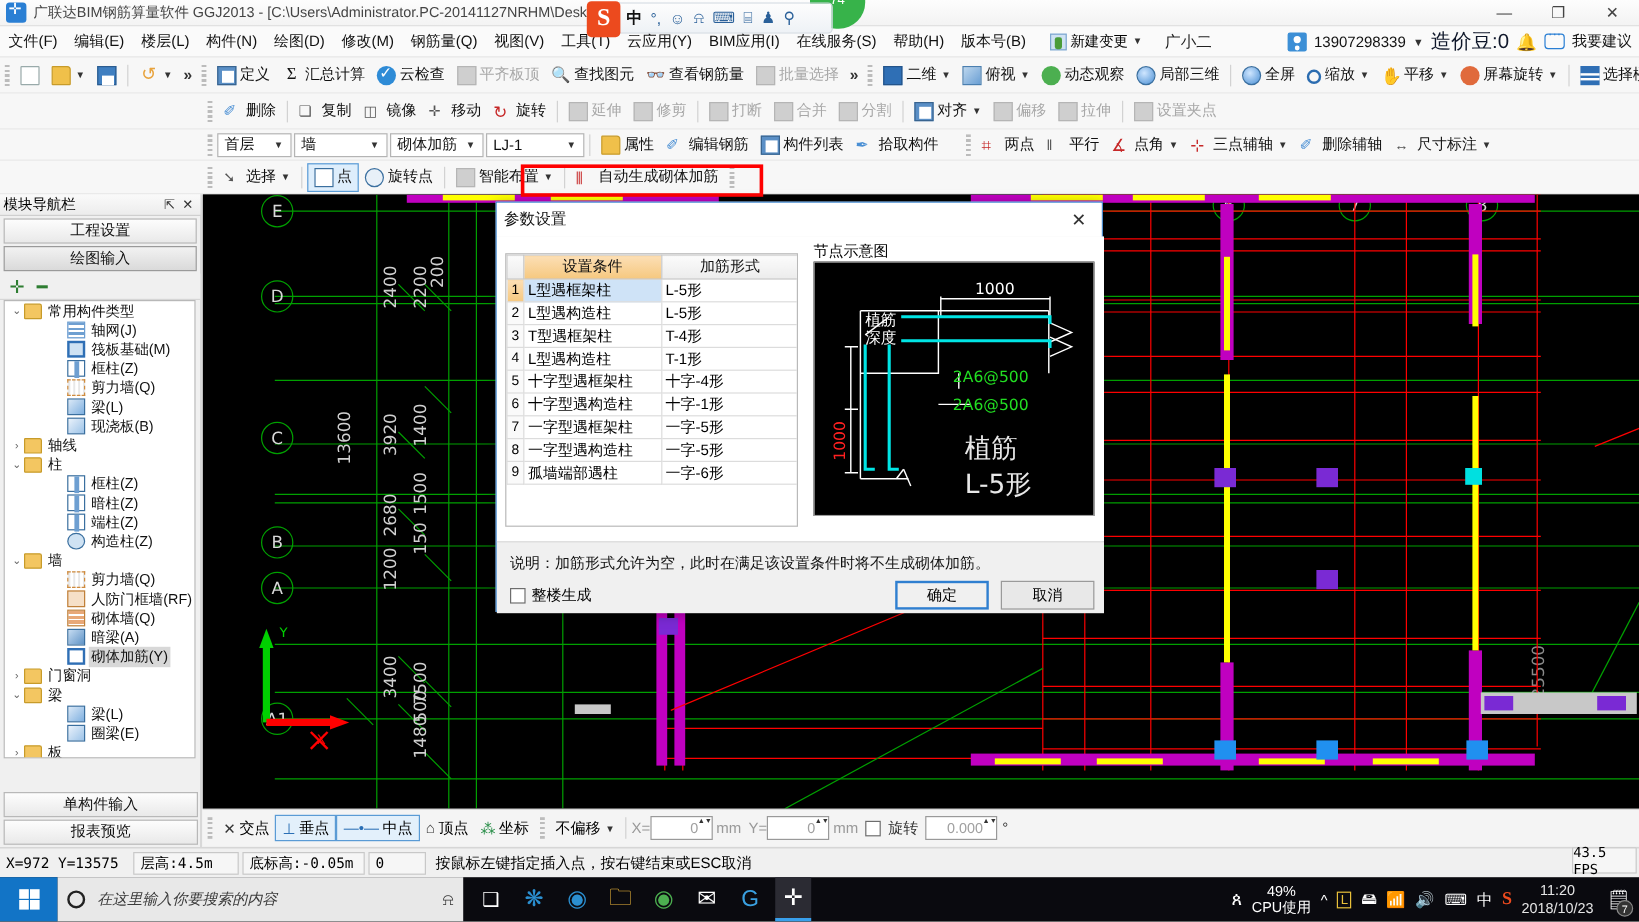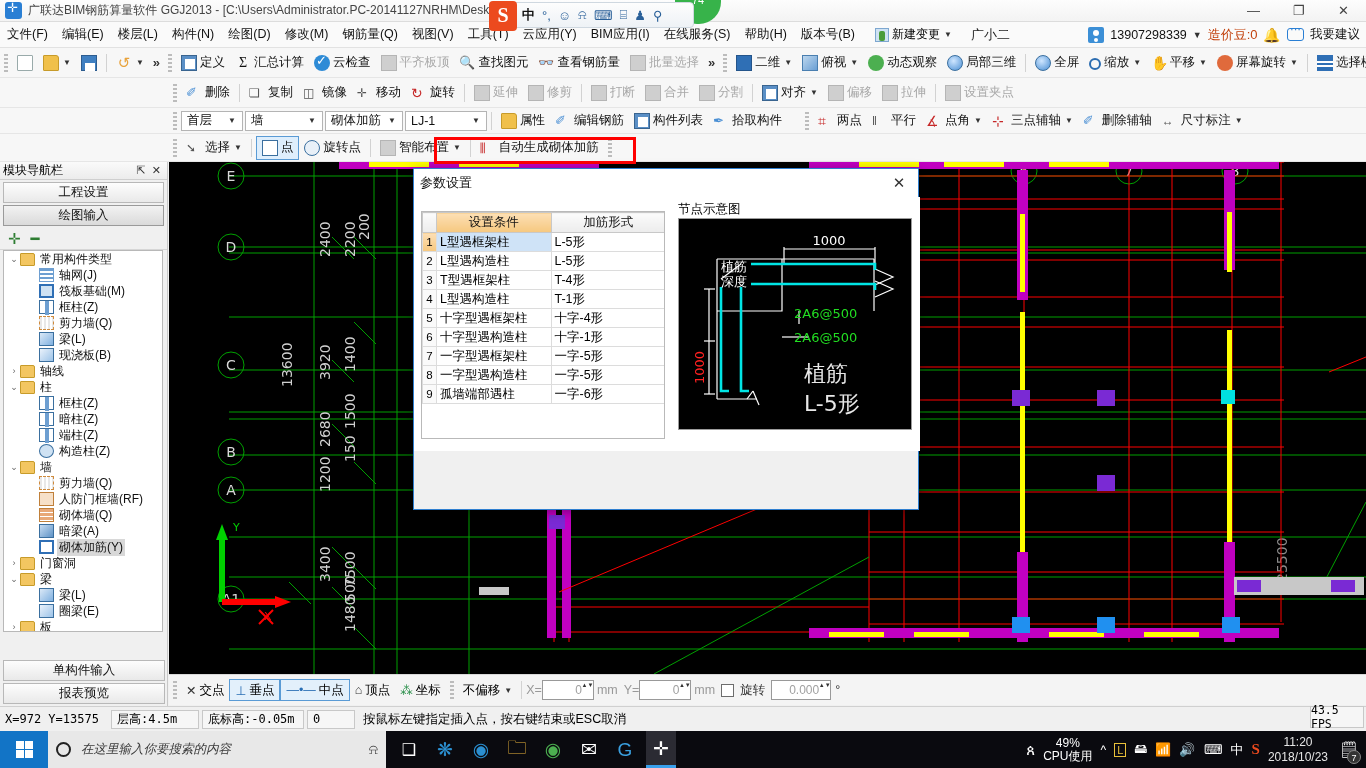--- a/index.html
+++ b/index.html
@@ -44,21 +44,21 @@
   .menu-newchange .gi { width:14px; height:14px; background:#cfe2f3; border:1px solid #7da7d0; position:relative;}
   .menu-newchange .gi:after { content:""; position:absolute; left:3px; top:2px; width:6px;height:10px;
     background:#4a9c3a; border-radius:2px;}
   .menu-user { margin-left:14px; font-size:13px; color:#222; }
   .menu-right { margin-left:auto; display:flex; align-items:center; gap:6px; padding-right:6px; }
   .menu-right .acct { width:16px;height:16px;background:#3c8fd6;border-radius:2px;position:relative;}
   .menu-right .acct:after{content:"";position:absolute;left:5px;top:3px;width:6px;height:6px;border-radius:50%;
     background:#fff;box-shadow:0 7px 0 -1px #fff;}
   .menu-right .phone { font-size:12.5px; color:#111; }
   .menu-right .caret { font-size:9px; color:#333; }
-  .menu-right .beans { font-size:13px; color:#c2410c; }
+  .menu-right .beans { font-size:17px; color:#0f172a; }
   .menu-right .bell { color:#2a7fd4; font-size:14px; }
   .menu-right .msg { width:17px;height:13px;border:1.6px solid #2a7fd4;border-radius:3px;position:relative;}
   .menu-right .msg:after{content:"···";position:absolute;left:2px;top:-6px;color:#2a7fd4;font-size:11px;}
   .menu-right .sugg { font-size:12.5px; color:#111; }
 
   
   .tbrow { position:absolute; left:0; width:1366px; background:#f7f7f7;
     border-bottom:1px solid #e6e6e6; display:flex; align-items:center; }
   #tbrow1 { top:48px; height:30px; }
   #tbrow2 { top:78px; height:30px; }
@@ -126,21 +126,21 @@
   .tt-ic { color:#2e7d32; font-size:15px; font-weight:bold; }
   .tree { position:absolute; left:3px; top:88px; width:160px; height:382px; background:#fff;
     border:1px solid #b8b8b8; overflow:hidden; }
   .tnode { display:flex; align-items:center; height:16px; font-size:12px; color:#111; white-space:nowrap; }
   .tnode .exp { width:12px; text-align:center; font-size:9px; color:#666; flex:0 0 auto;}
   .tnode .fic { width:15px; height:13px; margin-right:3px; flex:0 0 auto; background:#f3c661;
     border:1px solid #c79b2a; border-radius:1px 2px 1px 1px; }
   .tnode .lic { width:15px; height:14px; margin-right:3px; flex:0 0 auto; }
   .tnode.sel .lbl { background:#d8d8d8; }
   .tnode .lbl { padding:0 2px; }
-  .ind1 { padding-left:4px; } .ind2 { padding-left:23px; }
+  .ind1 { padding-left:4px; } .ind2 { padding-left:40px; }
   .lic.grid{background:repeating-linear-gradient(#6e9fd1 0 2px,#fff 2px 4px),#dbe9f7;border:1px solid #6e9fd1;}
   .lic.raft{background:#cfe2f3;border:2px solid #2f6fb5;}
   .lic.col{background:#fff;border:1px solid #3a6f9f;position:relative;}
   .lic.col:after{content:"";position:absolute;left:5px;top:0;width:4px;height:14px;background:#6e9fd1;}
   .lic.shear{background:repeating-linear-gradient(90deg,#e8e8e8 0 2px,#fff 2px 4px);border:1px dashed #d08b3c;}
   .lic.beam{background:linear-gradient(135deg,#dbe9f7,#7fb0e0);border:1px solid #3a6f9f;}
   .lic.slab{background:linear-gradient(135deg,#eaf2fb,#9cc3e8);border:1px solid #3a6f9f;}
   .lic.gzz{background:#cfe2f3;border:1px solid #3a6f9f;border-radius:50%;}
   .lic.rfwall{background:#f6e0c8;border:1px solid #c0803a;}
   .lic.brick{background:repeating-linear-gradient(#e8a878 0 3px,#fff 3px 4px);border:1px solid #c0803a;}
@@ -1040,20 +1040,29 @@
             <text x="150" y="26" fill="#ffffff" font-size="13" font-family="DejaVu Sans, sans-serif" text-anchor="middle">1000</text>
             <text transform="translate(25,165) rotate(-90)" fill="#ff2020" font-size="13" font-family="DejaVu Sans, sans-serif">1000</text>
             <text x="115" y="99" fill="#22dd22" font-size="13" font-family="DejaVu Sans, sans-serif">2A6@500</text>
             <text x="115" y="123" fill="#22dd22" font-size="13" font-family="DejaVu Sans, sans-serif">2A6@500</text>
             <text x="125" y="162" fill="#e8e8e8" font-size="22" font-family="DejaVu Sans, sans-serif">植筋</text>
             <text x="125" y="192" fill="#e8e8e8" font-size="22" font-family="DejaVu Sans, sans-serif">L-5形</text>
           </svg>
         </div>
       </div>
     </div>
+    <div class="dlg-foot">
+      <div class="dlg-note">说明：加筋形式允许为空，此时在满足该设置条件时将不生成砌体加筋。</div>
+      <div class="dlg-chk">
+        <span class="cbox"></span>
+        <span>整楼生成</span>
+      </div>
+      <div class="dlg-ok">确定</div>
+      <div class="dlg-cancel">取消</div>
+    </div>
   </div>
 
   <div class="taskbar">
     <div class="tk-start">
       <span class="winlogo">
           <i></i>
           <i></i>
           <i></i>
           <i></i>
         </span>

